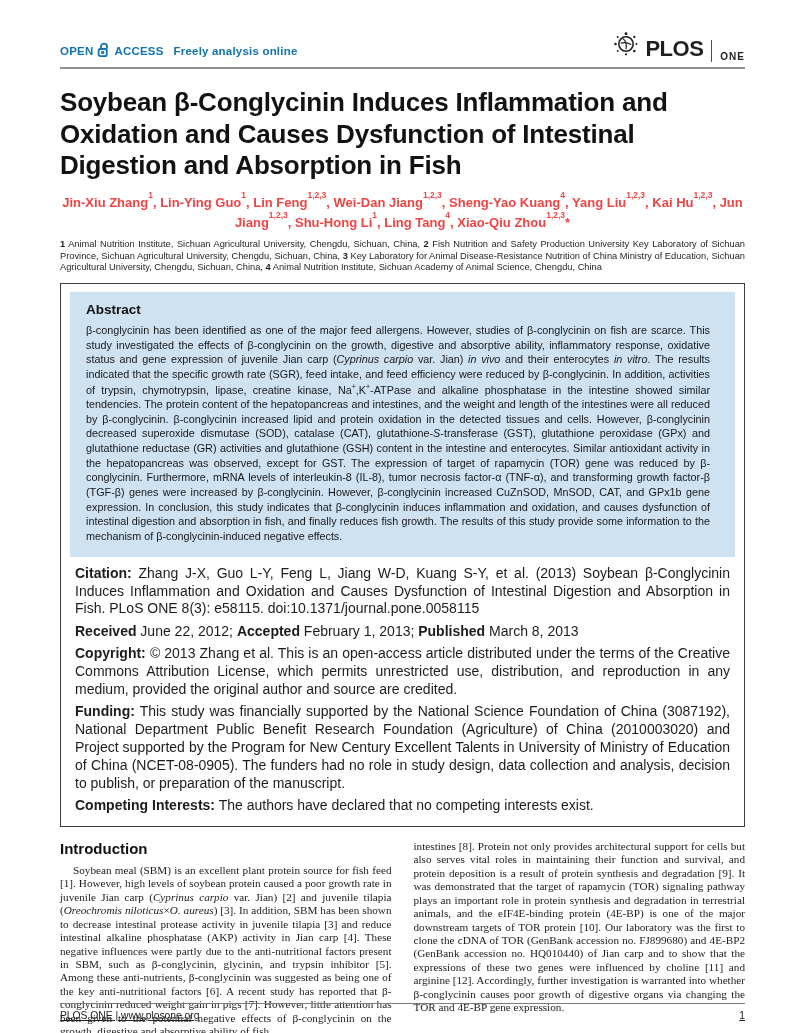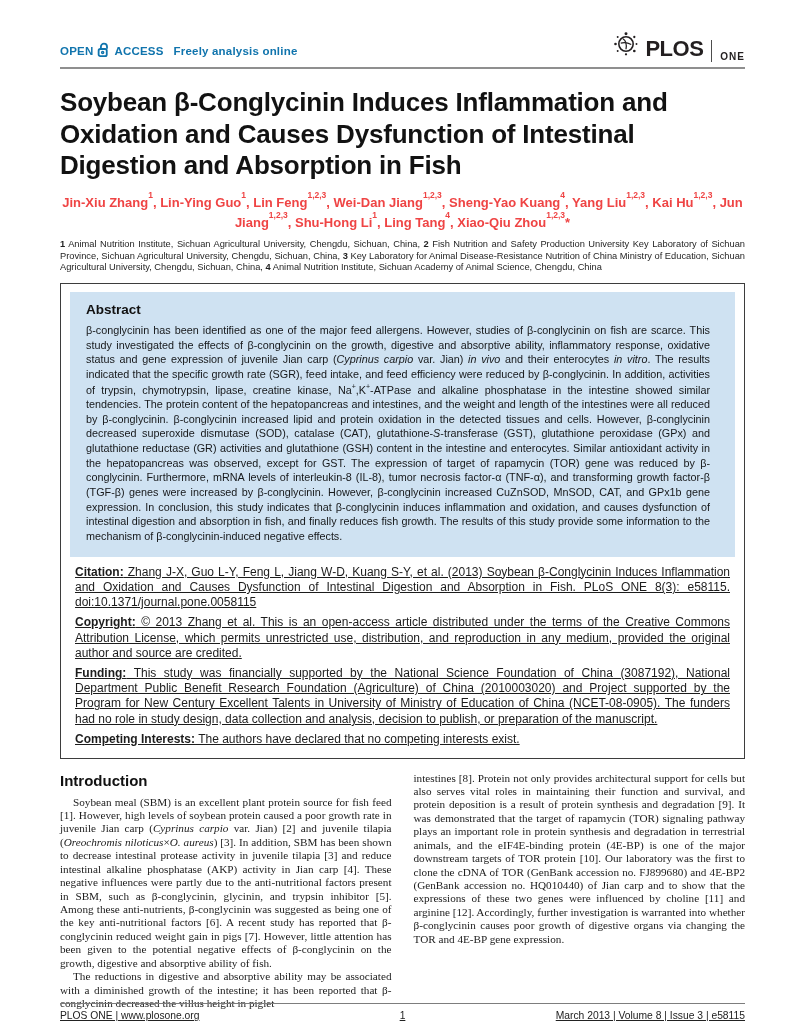--- a/index.html
+++ b/index.html
@@ -60,22 +60,22 @@
     background: var(--abstract-bg, #cfe2f2);
     padding: 10px 25px 13px 16px;
   }
   .abstract-heading { font-size: 13.5px; font-weight: bold; margin-bottom: 6px; color: #111; }
   .abstract-text {
     font-size: 10.8px; line-height: 1.36; text-align: justify; color: #16181a;
   }
   .abstract-text sup { font-size: 7px; }
   .article-meta { padding: 8px 5px 2px 5px; }
   .meta-item {
-    font-size: 12px; line-height: 1.28; text-align: justify;
-    margin-bottom: 4.5px; color: #1c1c1c; text-decoration: underline;
+    font-size: 14px; line-height: 1.28; text-align: justify;
+    margin-bottom: 4.5px; color: #1c1c1c;
   }
 
   
   .columns { display: flex; gap: 22px; margin-top: 13px; }
   .col { flex: 1 1 0; min-width: 0; }
   .section-heading {
     font-size: 15px; font-weight: bold; color: #111;
     margin-bottom: 7px; font-family: "Liberation Sans", sans-serif;
   }
   .body-p {
@@ -147,20 +147,21 @@
 
   <p class="affiliations"><b>1</b> Animal Nutrition Institute, Sichuan Agricultural University, Chengdu, Sichuan, China, <b>2</b> Fish Nutrition and Safety Production University Key Laboratory of Sichuan Province, Sichuan Agricultural University, Chengdu, Sichuan, China, <b>3</b> Key Laboratory for Animal Disease-Resistance Nutrition of China Ministry of Education, Sichuan Agricultural University, Chengdu, Sichuan, China, <b>4</b> Animal Nutrition Institute, Sichuan Academy of Animal Science, Chengdu, China</p>
 
   <div class="info-box">
     <div class="abstract">
       <div class="abstract-heading">Abstract</div>
       <p class="abstract-text">β-conglycinin has been identified as one of the major feed allergens. However, studies of β-conglycinin on fish are scarce. This study investigated the effects of β-conglycinin on the growth, digestive and absorptive ability, inflammatory response, oxidative status and gene expression of juvenile Jian carp (<i>Cyprinus carpio</i> var. Jian) <i>in vivo</i> and their enterocytes <i>in vitro</i>. The results indicated that the specific growth rate (SGR), feed intake, and feed efficiency were reduced by β-conglycinin. In addition, activities of trypsin, chymotrypsin, lipase, creatine kinase, Na<sup>+</sup>,K<sup>+</sup>-ATPase and alkaline phosphatase in the intestine showed similar tendencies. The protein content of the hepatopancreas and intestines, and the weight and length of the intestines were all reduced by β-conglycinin. β-conglycinin increased lipid and protein oxidation in the detected tissues and cells. However, β-conglycinin decreased superoxide dismutase (SOD), catalase (CAT), glutathione-<i>S</i>-transferase (GST), glutathione peroxidase (GPx) and glutathione reductase (GR) activities and glutathione (GSH) content in the intestine and enterocytes. Similar antioxidant activity in the hepatopancreas was observed, except for GST. The expression of target of rapamycin (TOR) gene was reduced by β-conglycinin. Furthermore, mRNA levels of interleukin-8 (IL-8), tumor necrosis factor-α (TNF-α), and transforming growth factor-β (TGF-β) genes were increased by β-conglycinin. However, β-conglycinin increased CuZnSOD, MnSOD, CAT, and GPx1b gene expression. In conclusion, this study indicates that β-conglycinin induces inflammation and oxidation, and causes dysfunction of intestinal digestion and absorption in fish, and finally reduces fish growth. The results of this study provide some information to the mechanism of β-conglycinin-induced negative effects.</p>
     </div>
     <div class="article-meta">
         <p class="meta-item"><b>Citation:</b> Zhang J-X, Guo L-Y, Feng L, Jiang W-D, Kuang S-Y, et al. (2013) Soybean β-Conglycinin Induces Inflammation and Oxidation and Causes Dysfunction of Intestinal Digestion and Absorption in Fish. PLoS ONE 8(3): e58115. doi:10.1371/journal.pone.0058115</p>
+        <p class="meta-item"><b>Received</b> June 22, 2012; <b>Accepted</b> February 1, 2013; <b>Published</b> March 8, 2013</p>
         <p class="meta-item"><b>Copyright:</b> © 2013 Zhang et al. This is an open-access article distributed under the terms of the Creative Commons Attribution License, which permits unrestricted use, distribution, and reproduction in any medium, provided the original author and source are credited.</p>
         <p class="meta-item"><b>Funding:</b> This study was financially supported by the National Science Foundation of China (3087192), National Department Public Benefit Research Foundation (Agriculture) of China (2010003020) and Project supported by the Program for New Century Excellent Talents in University of Ministry of Education of China (NCET-08-0905). The funders had no role in study design, data collection and analysis, decision to publish, or preparation of the manuscript.</p>
         <p class="meta-item"><b>Competing Interests:</b> The authors have declared that no competing interests exist.</p>
       </div>
   </div>
 
   <div class="columns">
     <div class="col">
       <h2 class="section-heading">Introduction</h2>
     <p class="body-p">Soybean meal (SBM) is an excellent plant protein source for fish feed [1]. However, high levels of soybean protein caused a poor growth rate in juvenile Jian carp (<i>Cyprinus carpio</i> var. Jian) [2] and juvenile tilapia (<i>Oreochromis niloticus</i>×<i>O. aureus</i>) [3]. In addition, SBM has been shown to decrease intestinal protease activity in juvenile tilapia [3] and reduce intestinal alkaline phosphatase (AKP) activity in Jian carp [4]. These negative influences were partly due to the anti-nutritional factors present in SBM, such as β-conglycinin, glycinin, and trypsin inhibitor [5]. Among these anti-nutrients, β-conglycinin was suggested as being one of the key anti-nutritional factors [6]. A recent study has reported that β-conglycinin reduced weight gain in pigs [7]. However, little attention has been given to the potential negative effects of β-conglycinin on the growth, digestive and absorptive ability of fish.</p>
@@ -169,17 +170,16 @@
     <div class="col">
         <p class="body-p no-indent">intestines [8]. Protein not only provides architectural support for cells but also serves vital roles in maintaining their function and survival, and protein deposition is a result of protein synthesis and degradation [9]. It was demonstrated that the target of rapamycin (TOR) signaling pathway plays an important role in protein synthesis and degradation in terrestrial animals, and the eIF4E-binding protein (4E-BP) is one of the major downstream targets of TOR protein [10]. Our laboratory was the first to clone the cDNA of TOR (GenBank accession no. FJ899680) and 4E-BP2 (GenBank accession no. HQ010440) of Jian carp and to show that the expressions of these two genes were influenced by choline [11] and arginine [12]. Accordingly, further investigation is warranted into whether β-conglycinin causes poor growth of digestive organs via changing the TOR and 4E-BP gene expression.</p>
       </div>
   </div>
 
   <div class="page-footer">
     <hr class="footer-rule">
     <div class="footer-row">
       <span class="footer-left">PLOS ONE | www.plosone.org</span>
       <span class="footer-page">1</span>
-      <span class="footer-right">March 2013 | Volume 8 | Issue 3 | e58115</span>
     </div>
   </div>
 
 </div>
 
 </body></html>

